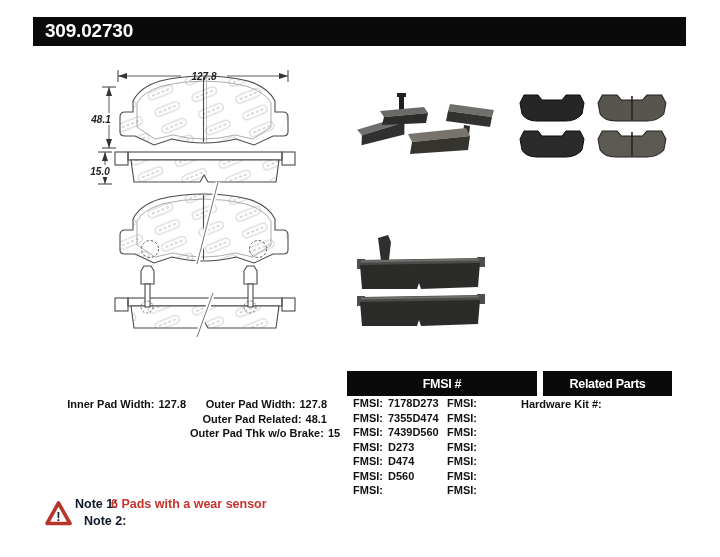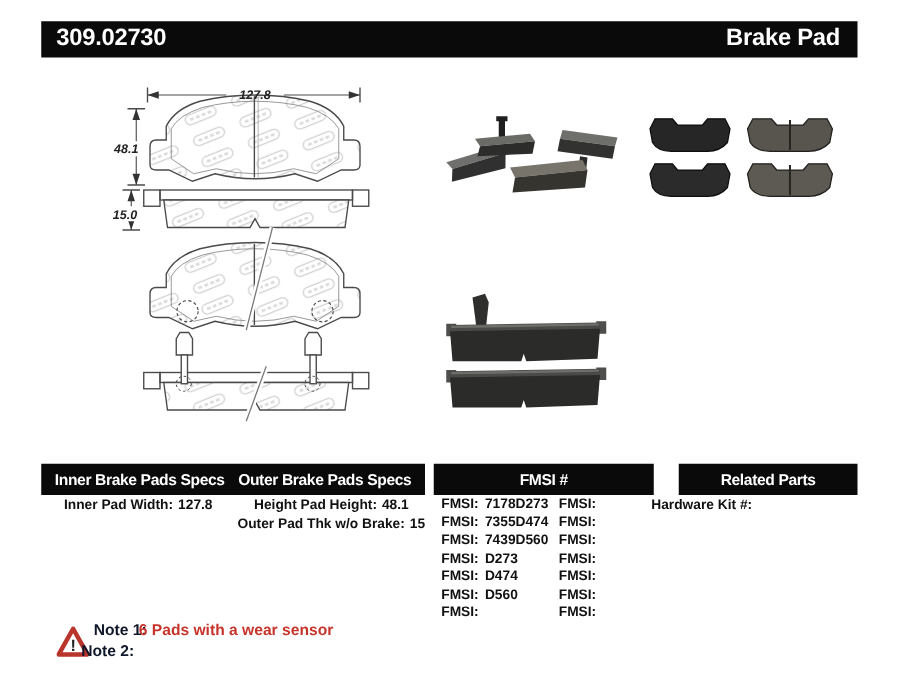--- a/index.html
+++ b/index.html
@@ -8,61 +8,60 @@
 
   
   .topbar{position:absolute;left:33px;top:17px;width:653px;height:29px;background:#0a0a0a;
           display:flex;justify-content:space-between;align-items:center;box-sizing:border-box;
           padding:0 14px 2px 12px;color:#fff;font-size:19px;letter-spacing:-0.2px;}
 
   
   .secbar{position:absolute;top:371px;height:25px;background:#0a0a0a;color:#fff;
           display:flex;align-items:center;justify-content:center;font-size:12.5px;letter-spacing:-0.3px;}
   .bar1{left:33px;width:307px;justify-content:space-evenly;}
-  .bar2{left:347px;width:176px;}
-  .bar3{left:543px;width:143px;}
+  .bar2{left:347px;width:190px;}
+  .bar3{left:543px;width:129px;}
 
   
   .spec-col{position:absolute;top:397px;font-size:11px;line-height:14.5px;text-align:right;white-space:nowrap;}
-  .spec-inner{left:33px;width:137px;}
+  .spec-inner{left:49px;width:137px;}
   .spec-outer{left:190px;width:137px;}
   .srow .val{margin-left:4px;}
 
   
   .fmsi-grid{position:absolute;left:353px;top:396px;font-size:11px;line-height:14.5px;}
   .frow{display:flex;}
   .fcell{white-space:nowrap;}
   .fcell.c1{width:94px;}
   .fcell .val{margin-left:5px;}
 
   .related-row{position:absolute;left:521px;top:397px;font-size:11px;line-height:14.5px;white-space:nowrap;}
 
   
   .note-lbl{position:absolute;font-size:12.5px;color:#0f172a;white-space:nowrap;}
   .n1{left:75px;top:497px;}
-  .n2{left:65px;top:514px;}
+  .n2{left:84px;top:514px;}
   .note-red{position:absolute;left:111px;top:497px;font-size:12.5px;color:#c6342c;white-space:nowrap;}
   .warn{position:absolute;left:45px;top:500px;}
 
   
   .drawings{position:absolute;left:85px;top:55px;}
   .photo-a{position:absolute;left:352px;top:92px;}
   .photo-b{position:absolute;left:517px;top:90px;}
   .photo-c{position:absolute;left:355px;top:232px;}
   svg text.dim{font-family:"Liberation Sans",sans-serif;font-style:italic;font-weight:bold;
                font-size:10px;fill:#222;}
 </style>
 </head>
 <body>
 
 <div id="canvas">
 
   <header class="topbar">
     <span>309.02730</span>
-    <span>Brake Pad</span>
   </header>
 
   <svg class="drawings" width="260" height="300" viewBox="0 0 260 300">
     <defs>
       <pattern id="wm" width="40" height="18" patternUnits="userSpaceOnUse" patternTransform="rotate(-22)">
         <rect width="40" height="18" fill="#ffffff"></rect>
         <rect x="3" y="5" width="26" height="8" rx="4" fill="none" stroke="#cfcfcf" stroke-width="1"></rect>
         <line x1="7" y1="9" x2="25" y2="9" stroke="#d8d8d8" stroke-width="2" stroke-dasharray="3 2"></line>
       </pattern>
     </defs>
@@ -187,33 +186,30 @@
     </g>
     <g transform="translate(0,37)">
       <rect x="2" y="27" width="8" height="10" fill="#4e4e4c"></rect>
       <rect x="122" y="25" width="8" height="10" fill="#4e4e4c"></rect>
       <path d="M5,28 L125,26 L125,32 L5,34 Z" fill="#4a4a48"></path>
       <path d="M5,33 L125,31 L123,55 L66,57 L64,51 L62,57 L7,57 Z" fill="#2b2b2a"></path>
       <line x1="6" y1="29.5" x2="124" y2="27.5" stroke="#6e6e6a" stroke-width="2"></line>
     </g>
   </svg>
 
-  <div class="secbar bar1">
-    <span>Inner Brake Pads Specs</span>
-    <span>Outer Brake Pads Specs</span>
-  </div>
   <div class="secbar bar2">FMSI #</div>
   <div class="secbar bar3">Related Parts</div>
 
   <div class="spec-col spec-inner">
     <div class="srow"><span class="lbl">Inner Pad Width:</span><span class="val">127.8</span></div>
   </div>
 
   <div class="spec-col spec-outer">
-    <div class="srow"><span class="lbl">Height Pad Height:</span><span class="val">48.1</span></div>
+    <div class="srow"><span class="lbl">Outer Pad Width:</span><span class="val">127.8</span></div>
+    <div class="srow"><span class="lbl">Outer Pad Related:</span><span class="val">48.1</span></div>
     <div class="srow"><span class="lbl">Outer Pad Thk w/o Brake:</span><span class="val">15</span></div>
   </div>
 
   <div class="fmsi-grid">
     <div class="frow">
       <span class="fcell c1"><span class="lbl">FMSI:</span><span class="val">7178D273</span></span>
       <span class="fcell c2"><span class="lbl">FMSI:</span><span class="val"></span></span>
     </div>
     <div class="frow">
       <span class="fcell c1"><span class="lbl">FMSI:</span><span class="val">7355D474</span></span>

